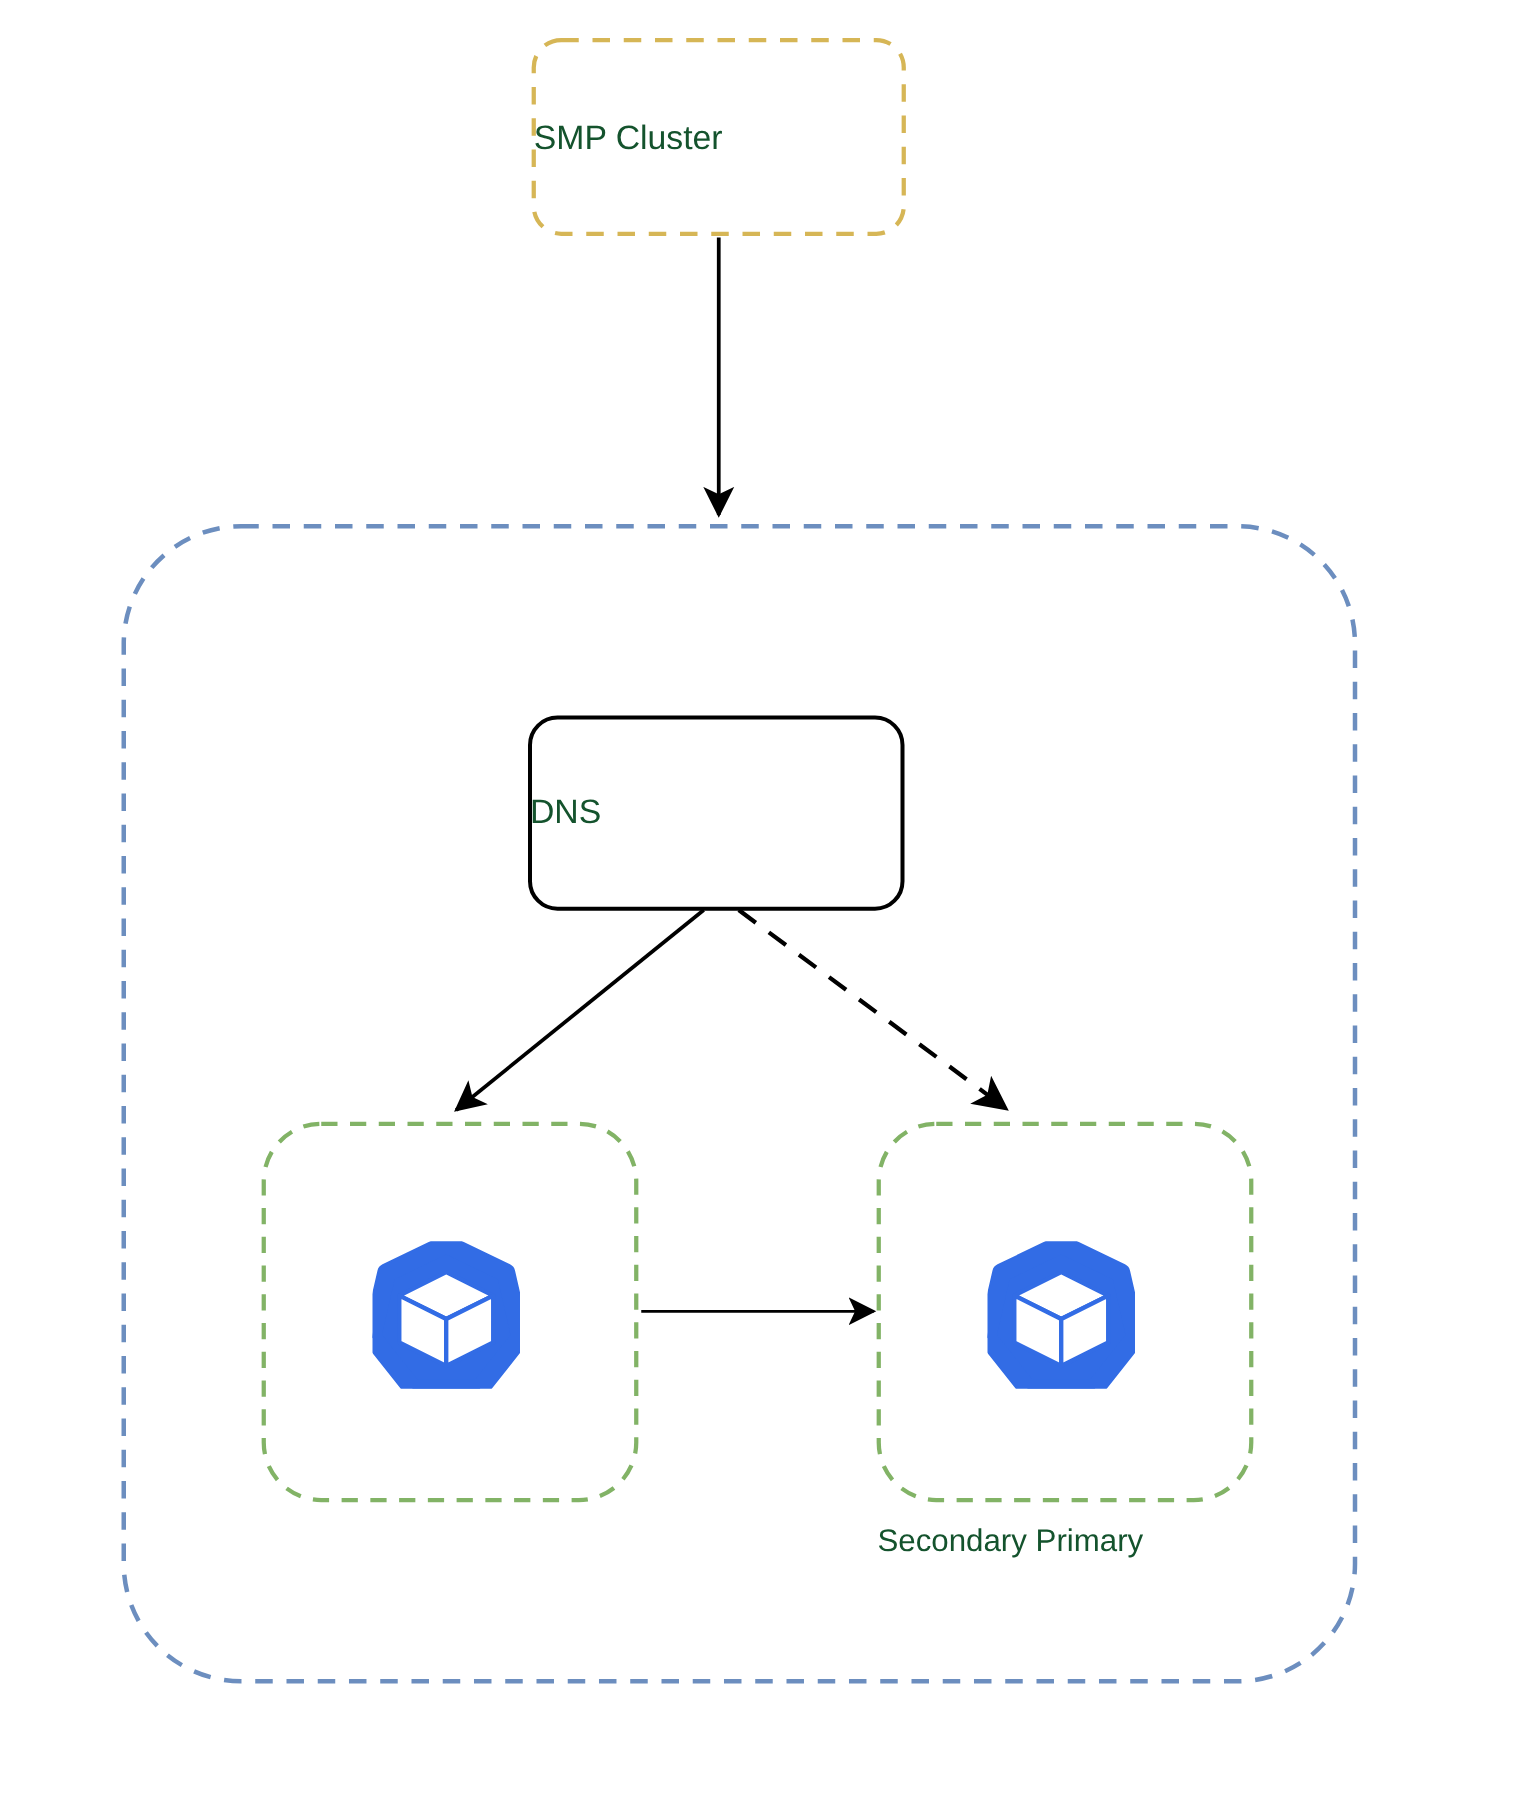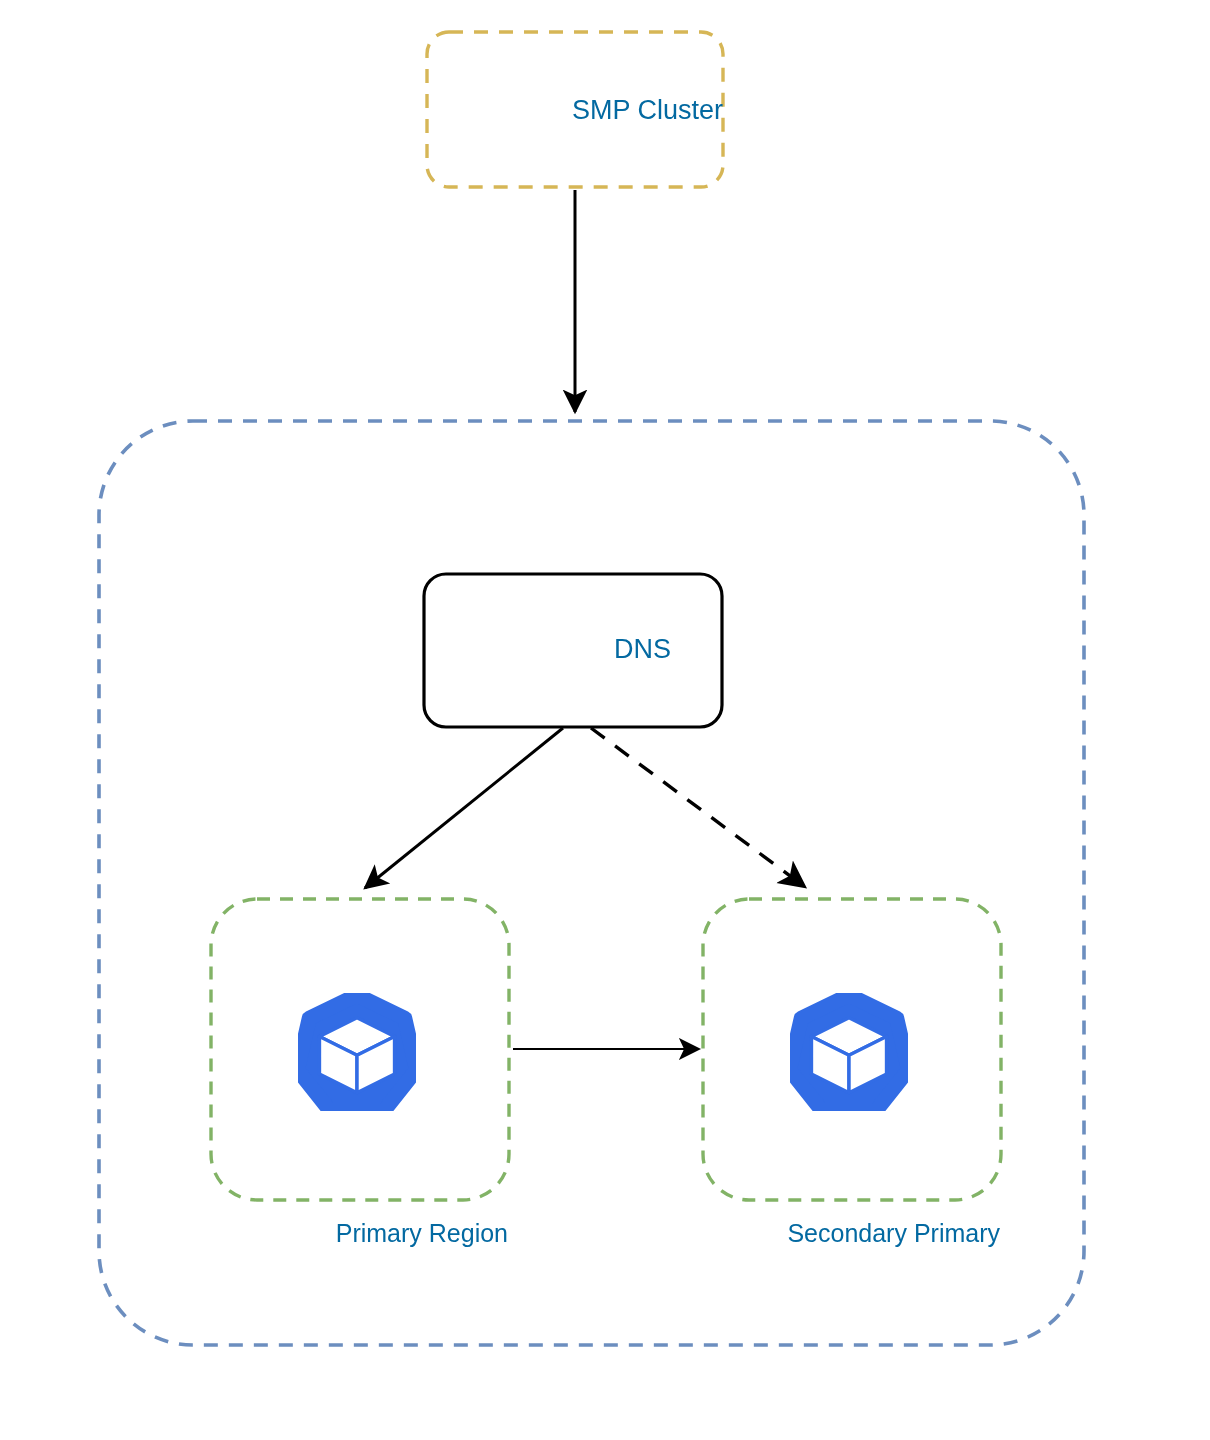--- a/index.html
+++ b/index.html
@@ -19,22 +19,22 @@
   }
   #diagram-svg {
     position: absolute;
     left: 0;
     top: 0;
     width: 1210px;
     height: 1440px;
   }
   .node-label {
     position: absolute;
-    text-align: right;
-    color: #0369a1;
+    text-align: left;
+    color: #14532d;
     font-family: "Liberation Sans", sans-serif;
     white-space: nowrap;
     pointer-events: none;
   }
   #smp-cluster-label {
     left: 427px;
     top: 95px;
     width: 296px;
     font-size: 27px;
   }
@@ -107,17 +107,16 @@
     <g>
       <use href="#k8s-logo" x="790" y="993" width="118" height="118"></use>
     </g>
 
   </svg>
 
   <div class="node-label" id="smp-cluster-label">SMP Cluster</div>
 
   <div class="node-label" id="dns-label">DNS</div>
 
-  <div class="node-label" id="primary-region-label">Primary Region</div>
 
   <div class="node-label" id="secondary-region-label">Secondary Primary</div>
 
 </div>
 
 </body></html>

